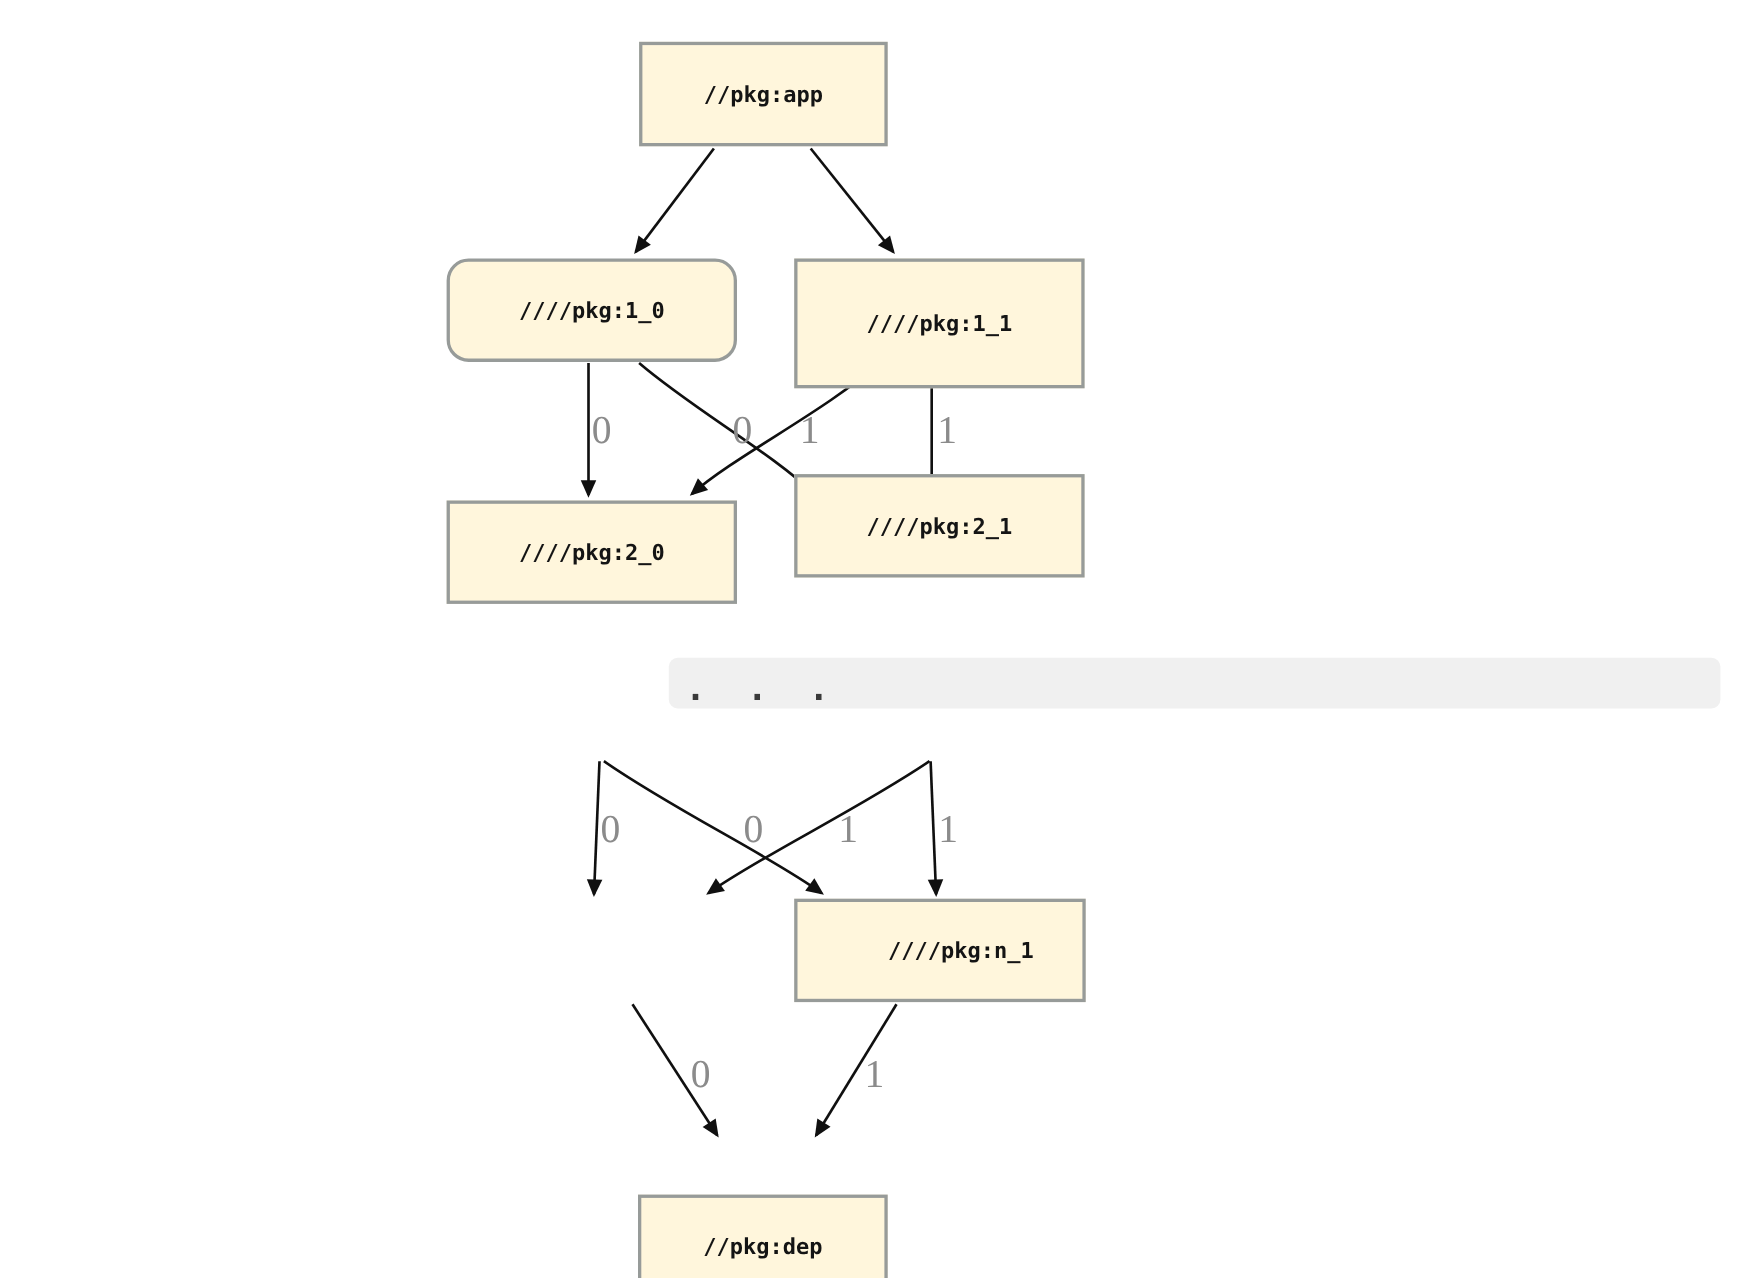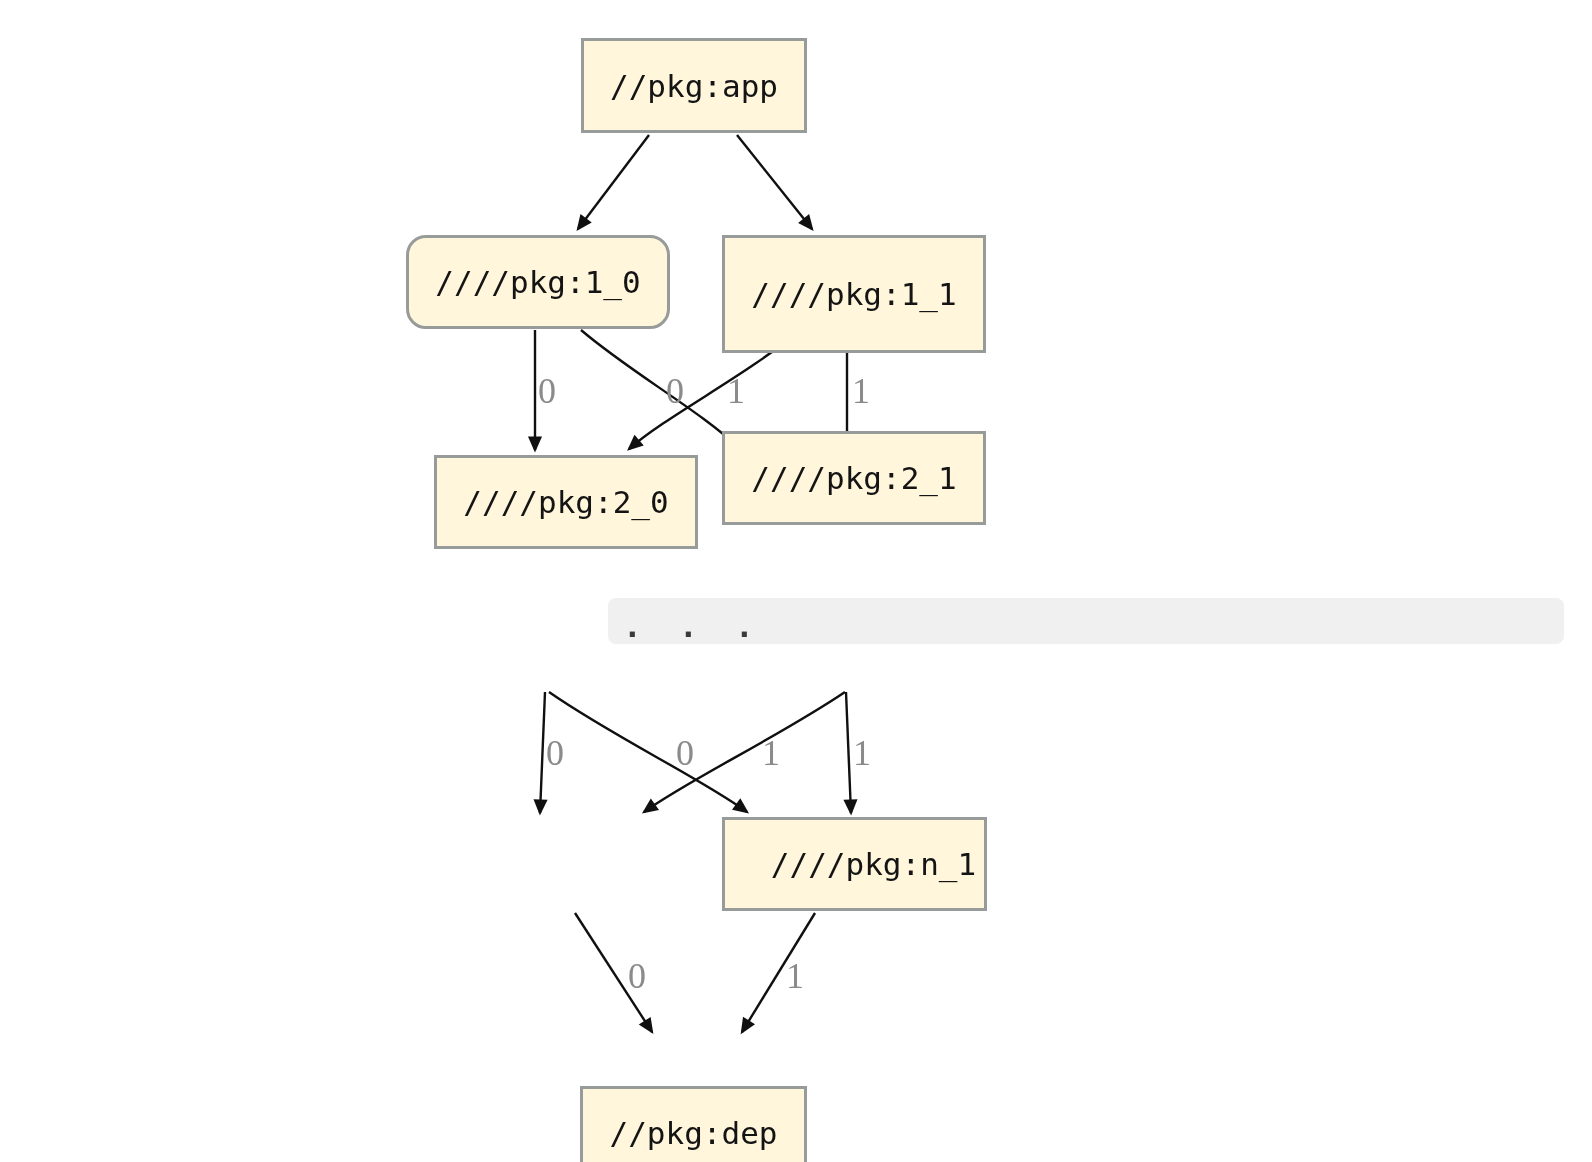--- a/index.html
+++ b/index.html
@@ -9,22 +9,22 @@
   html,body{margin:0;padding:0;background:var(--page-bg);}
   .stage{position:relative;width:1592px;height:1162px;background:var(--page-bg);overflow:hidden;}
   .edge-layer{position:absolute;left:0;top:0;}
   .edge{fill:none;stroke:var(--edge-color);stroke-width:2.4px;}
   .arrowhead{fill:var(--edge-color);}
   .elabel{font-family:"Liberation Serif","DejaVu Serif",serif;font-size:36px;fill:var(--edge-label-color);}
   .node{
     position:absolute;box-sizing:border-box;background:var(--node-fill);
     border:3px solid var(--node-border);
     display:flex;align-items:center;justify-content:center;
-    font-family:"DejaVu Sans Mono","Liberation Mono",monospace;font-weight:normal;
-    font-size:31px;color:var(--node-text-color);white-space:pre;
+    font-family:"DejaVu Sans Mono","Liberation Mono",monospace;font-weight:bold;
+    font-size:20px;color:var(--node-text-color);white-space:pre;
   }
   .ellipsis-bar{
     position:absolute;left:608px;top:598px;width:956px;height:46px;
     background:var(--ellipsis-bar-bg);border-radius:8px;
     font-family:"DejaVu Sans Mono","Liberation Mono",monospace;font-weight:bold;
     font-size:31px;line-height:56px;color:var(--ellipsis-text-color);
     padding-left:15px;box-sizing:border-box;overflow:hidden;white-space:pre;
   }
 </style>
 </head>
@@ -67,21 +67,21 @@
 
     <text class="elabel" x="628" y="988">0</text>
     <text class="elabel" x="786" y="988">1</text>
   </svg>
 
   <div class="node" style="left:581px;top:38px;width:226px;height:95px;">//pkg:app</div>
 
   <div class="node" style="left:406px;top:235px;width:264px;height:94px;border-radius:20px;">////pkg:1_0</div>
   <div class="node" style="left:722px;top:235px;width:264px;height:118px;">////pkg:1_1</div>
 
-  <div class="node" style="left:406px;top:455px;width:264px;height:94px;margin-left:28px;">////pkg:2_0</div>
+  <div class="node" style="left:406px;top:455px;width:264px;height:94px;">////pkg:2_0</div>
   <div class="node" style="left:722px;top:431px;width:264px;height:94px;">////pkg:2_1</div>
 
   <div class="ellipsis-bar">.  .  .</div>
 
   <div class="node" style="left:722px;top:817px;width:265px;height:94px;padding-left:38px;">////pkg:n_1</div>
 
   <div class="node" style="left:580px;top:1086px;width:227px;height:94px;">//pkg:dep</div>
 </div>
 
 </body></html>

